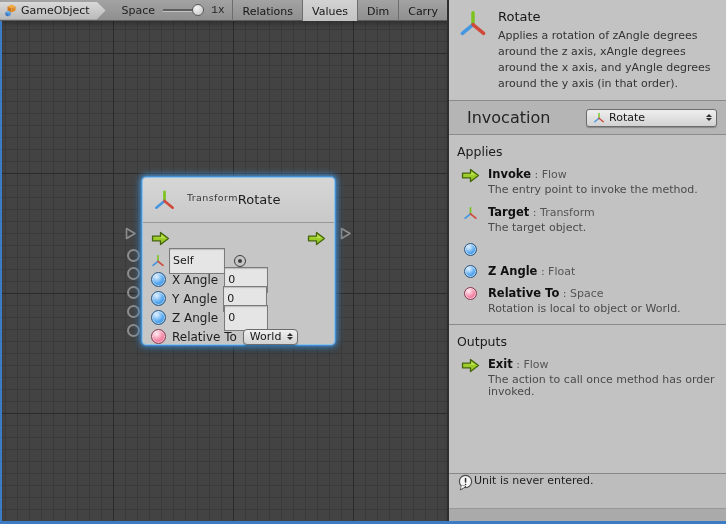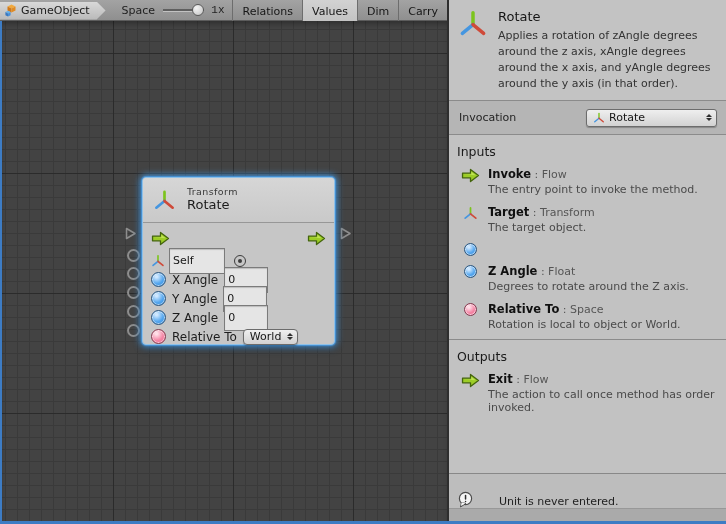--- a/index.html
+++ b/index.html
@@ -39,21 +39,21 @@
           background-size:120px 120px,120px 120px,12px 12px,12px 12px;
           background-position:-9px -88px;
           box-shadow:inset 0 5px 6px -3px rgba(0,0,0,.35);overflow:hidden;}
 
   
   .node{position:absolute;left:140px;top:156px;width:193px;height:168px;border-radius:4px;
         background:#c6c6c6;border:1px solid #8fc1e8;box-sizing:border-box;
         box-shadow:0 0 7px 2px rgba(72,154,226,.95),0 0 1px 1px rgba(72,154,226,.8),0 3px 9px rgba(0,0,0,.45);}
   .node-header{height:45px;border-radius:3px 3px 0 0;background:linear-gradient(#d6d6d6,#c9c9c9);
                border-bottom:1px solid #979797;display:flex;align-items:center;padding:0 10px;box-sizing:border-box;}
-  .node-header .titles{margin-left:11px;display:flex;flex-direction:column;line-height:1.15;}
+  .node-header .titles{margin-left:11px;display:flex;flex-direction:row;line-height:1.15;}
   .node-cat{font-size:9.5px;color:#3a3a3a;letter-spacing:.4px;}
   .node-title{font-size:13px;color:#1c1c1c;}
   .node-body{padding:5px 8px 0 8px;}
   .row{display:flex;align-items:center;}
   .flow-row{height:20px;margin-bottom:3px;justify-content:space-between;}
   .port-row{height:19px;}
   .port-circle{width:15px;height:15px;border-radius:50%;box-sizing:border-box;flex:0 0 auto;}
   .port-blue{background:radial-gradient(circle at 35% 28%,#cfe8ff 8%,#54a6ee 55%,#2f86d8);border:1px solid #2b567e;
              box-shadow:inset 0 0 0 1px rgba(255,255,255,.55);}
   .port-pink{background:radial-gradient(circle at 35% 28%,#ffdfe8 8%,#f484a4 55%,#ee6e92);border:1px solid #84394e;
@@ -79,35 +79,35 @@
   .hollow-circle{width:9px;height:9px;border:2px solid #8d8d8d;border-radius:50%;}
 
   
   .panel{position:absolute;left:447px;top:0;width:279px;height:521px;box-sizing:border-box;
          border-left:2px solid #2e2e2e;background:#c2c2c2;display:flex;flex-direction:column;font-size:11px;color:#222;}
   .p-header{display:flex;gap:10px;padding:9px 10px 8px 9px;border-bottom:1px solid #8b8b8b;background:#c3c3c3;}
   .p-title{font-size:13px;color:#161616;margin-bottom:4px;}
   .p-desc{font-size:11px;line-height:16px;color:#333;width:216px;}
   .p-invocation{height:34px;background:#b5b5b5;border-bottom:1px solid #8b8b8b;display:flex;align-items:center;
                 padding:0 9px 0 10px;box-sizing:border-box;}
-  .p-invocation .label{font-size:11px;color:#242424;}
+  .p-invocation .label{font-size:16px;color:#242424;margin-left:8px;}
   .invocation-dd{margin-left:auto;width:131px;height:18px;border-radius:3px;}
   .invocation-dd .dd-text{flex:1;}
   .p-content{flex:1;background:#c2c2c2;overflow:hidden;}
   .section-h{font-size:12.5px;color:#1b1b1b;margin:9px 0 8px 8px;}
   .entries{padding-left:12px;}
   .entry{display:flex;gap:9px;margin-bottom:8px;}
   .entry .icon-col{width:18px;display:flex;justify-content:center;padding-top:1px;flex:0 0 auto;}
   .entry .name{font-weight:bold;font-size:11.5px;color:#101010;}
   .entry .type{color:#555;}
   .entry .desc{margin-top:3px;color:#4a4a4a;line-height:12.5px;width:238px;}
   .doc-port{width:13px;height:13px;}
   .outputs-sec{border-top:1px solid #8b8b8b;margin-top:1px;}
   .p-warning{height:36px;background:#bdbdbd;border-top:1px solid #888;border-bottom:1px solid #989898;
-             display:flex;align-items:flex-end;gap:25px;padding:0 8px;box-sizing:border-box;flex:0 0 auto;}
+             display:flex;align-items:flex-start;gap:0;padding:0 8px;box-sizing:border-box;flex:0 0 auto;}
   .p-warning .w-text{color:#1f1f1f;}
   .p-bottom{height:12px;background:#aaa;flex:0 0 auto;}
 
   
   .bottom-border{position:absolute;left:0;top:521px;width:726px;height:3px;background:#3d7cc4;}
   svg{display:block;}
 </style>
 </head>
 <body>
 
@@ -269,21 +269,21 @@
           </span>
         <span class="dd-text">Rotate</span>
         <span class="arrows">
             <i class="up"></i>
             <i class="dn"></i>
           </span>
       </span>
     </div>
 
     <div class="p-content">
-      <div class="section-h">Inputs</div>
+      <div class="section-h">Applies</div>
       <div class="entries" id="inputs-list">
           <div class="entry">
     <span class="icon-col">
       <span class="ic ic-flow" style="display: block;">
                 <svg width="19" height="15" viewBox="0 0 20 16">
     <polygon points="1.5,5.5 10,5.5 10,1.5 18.5,8 10,14.5 10,10.5 1.5,10.5" fill="#9ccd26" stroke="#44650d" stroke-width="1.4" stroke-linejoin="round"></polygon>
     <polygon points="3,7 10.8,7 10.8,4 15.5,7.8" fill="#c4e55c" opacity="0.85"></polygon>
   </svg>
               </span>
 
@@ -319,21 +319,20 @@
     </span>
   </div>
           <div class="entry">
     <span class="icon-col">
 
       <span class="ic ic-port port-circle doc-port port-blue" style="display: block;"></span>
     </span>
     <span class="text-col">
       <span class="name">Z Angle</span>
       <span class="type"> : Float</span>
-      <div class="desc">Degrees to rotate around the Z axis.</div>
     </span>
   </div>
           <div class="entry">
     <span class="icon-col">
 
       <span class="ic ic-port port-circle doc-port port-pink" style="display: block;"></span>
     </span>
     <span class="text-col">
       <span class="name">Relative To</span>
       <span class="type"> : Space</span>

